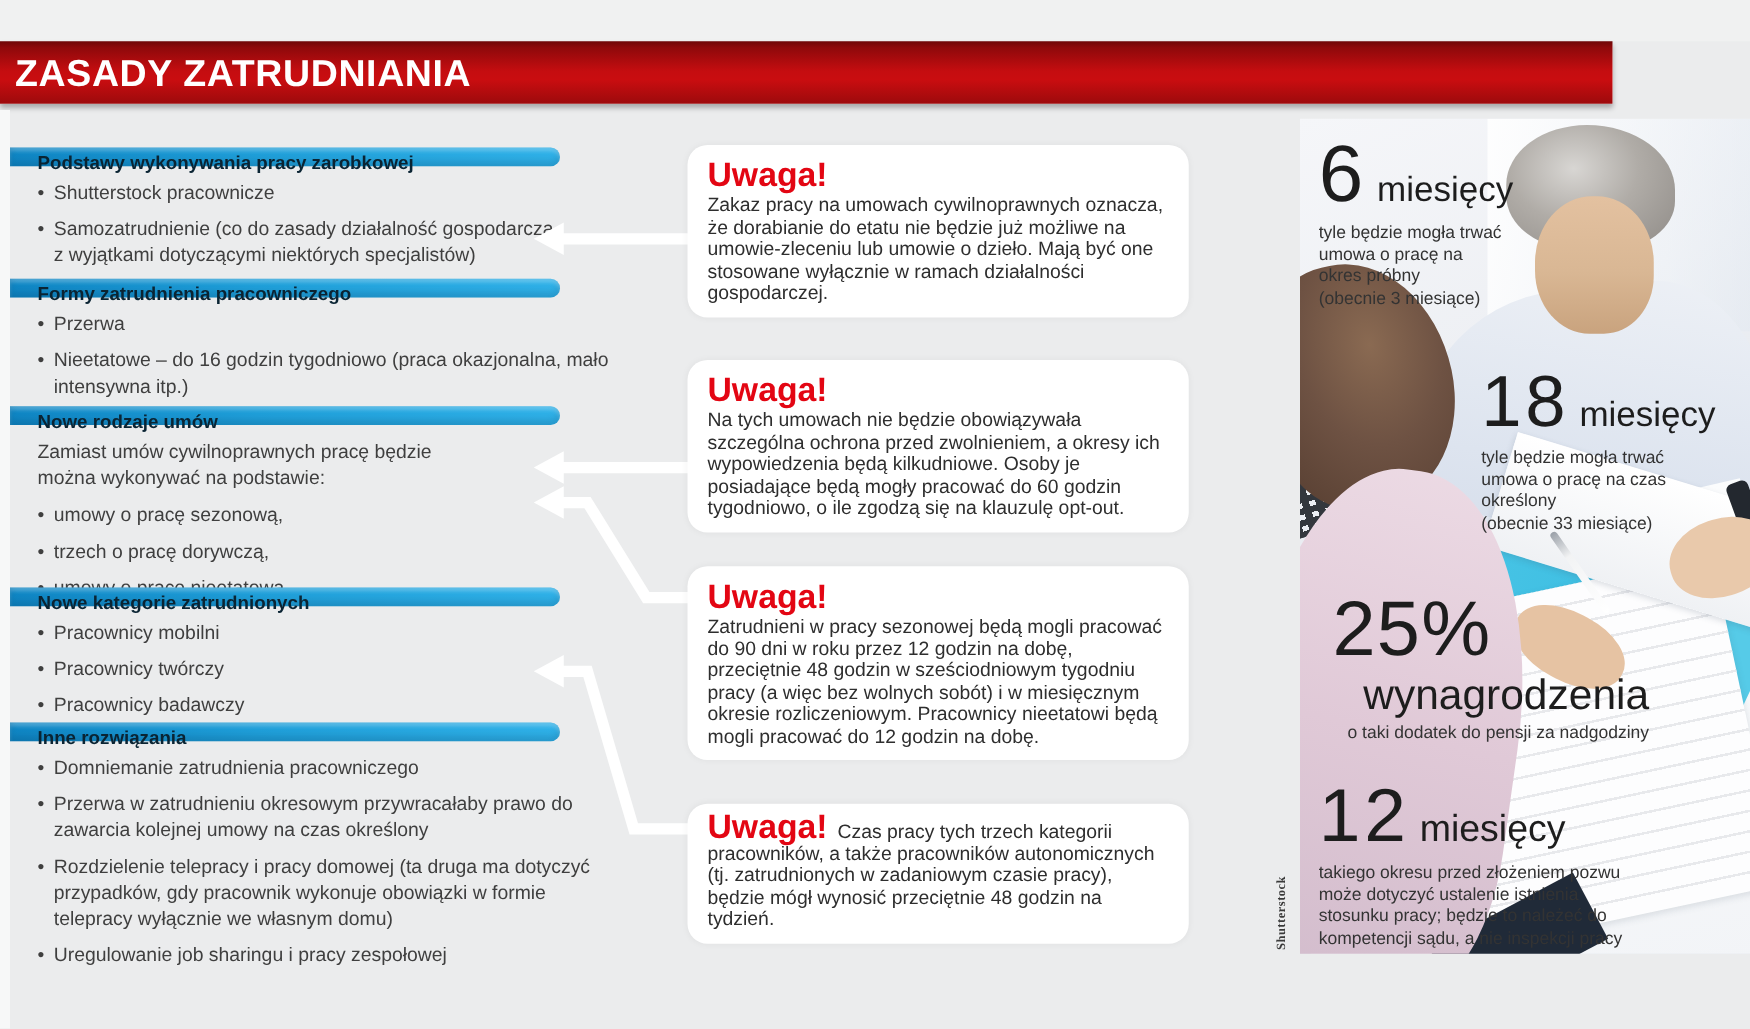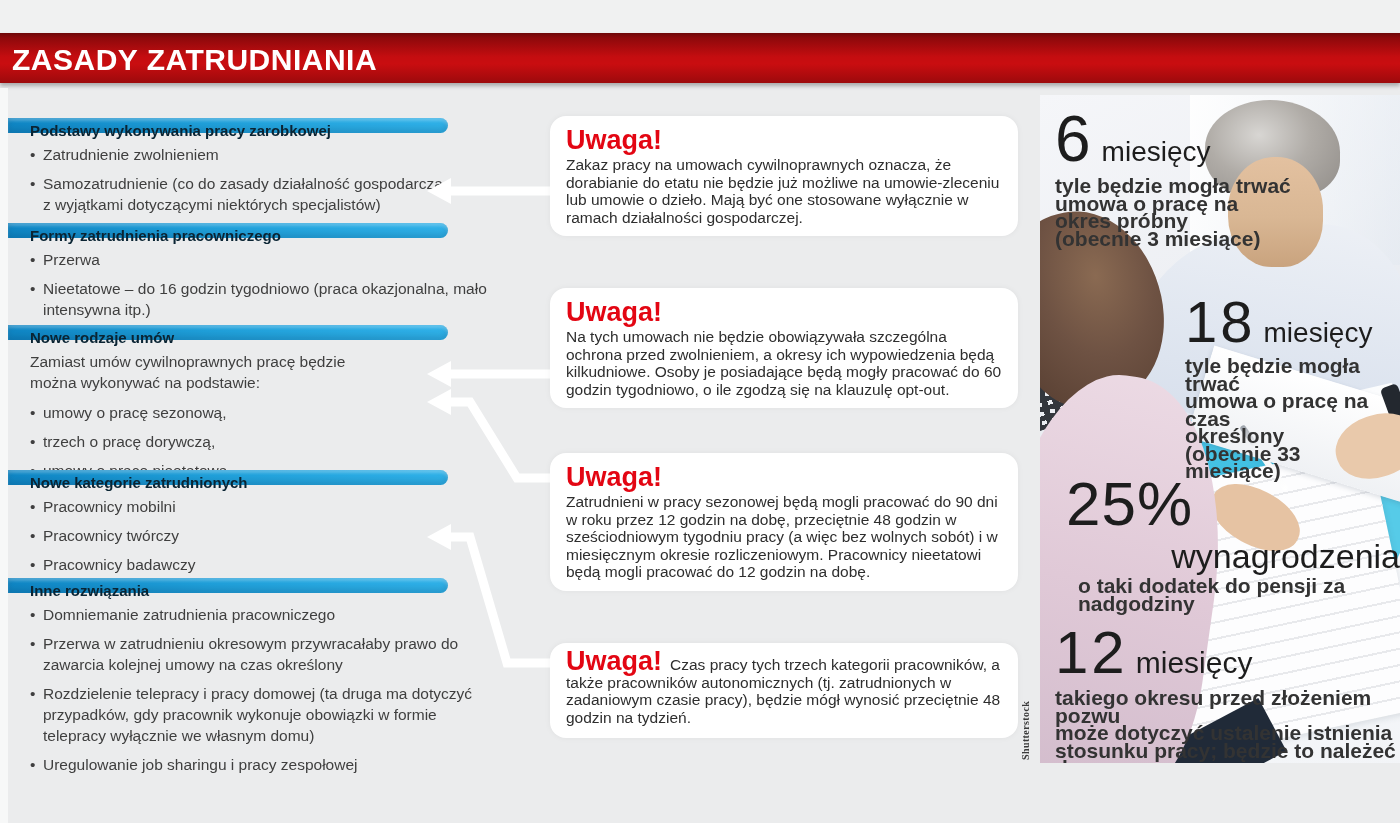--- a/index.html
+++ b/index.html
@@ -1,40 +1,40 @@
 <!DOCTYPE html>
 <html lang="pl"><head>
 <meta charset="utf-8">
 <style>
   html,body{margin:0;padding:0;}
   body{width:1400px;height:823px;overflow:hidden;font-family:"Liberation Sans",sans-serif;background:#ebeced;}
   .canvas{position:relative;width:1400px;height:823px;background:#ebeced;}
 
   
   .topstrip{position:absolute;left:0;top:0;width:1400px;height:33px;background:#f0f1f1;}
-  .titlebar{position:absolute;left:0;top:33px;width:1400px;height:50px;
+  .titlebar{position:absolute;left:0;top:33px;width:1290px;height:50px;
     background:linear-gradient(180deg,#6e0708 0%,#8e090b 10%,#c50d10 48%,#c90d10 62%,#9c0a0c 100%);
     box-shadow:0 3px 4px rgba(0,0,0,.28);}
   .titlebar h1{margin:0;padding:10px 0 0 12px;color:#ffffff;font-size:30px;font-weight:bold;letter-spacing:.5px;}
 
   
   .left-spine{position:absolute;left:0;top:88px;width:8px;height:735px;background:#f7f8f8;}
   .sec{position:absolute;left:8px;width:485px;}
   .sec-head{height:15px;width:440px;border-radius:0 14px 14px 0;
     background:linear-gradient(90deg,#0f86c4 0%,#1f9fd9 45%,#2fb1e8 100%);
     box-shadow:inset 0 -4px 6px rgba(0,40,70,.18), inset 0 3px 3px rgba(255,255,255,.25);}
   .sec-head span{display:block;padding:4px 0 0 22px;font-size:15px;font-weight:bold;color:#0a2433;}
   .sec ul{list-style:none;margin:11px 0 0 0;padding:0 0 0 22px;width:458px;}
   .sec li{position:relative;padding-left:13px;margin-bottom:8px;font-size:15.5px;line-height:21px;color:#3f3f3f;white-space:pre-line;}
   .sec li::before{content:"•";position:absolute;left:0;top:0;color:#3f3f3f;}
   .sec-intro{margin:11px 0 9px 0;padding-left:22px;font-size:15.5px;line-height:21px;color:#3f3f3f;white-space:pre-line;}
   .sec-intro + ul{margin-top:0;}
 
   
-  .warn{position:absolute;left:550px;width:468px;background:#ffffff;border-radius:16px;
+  .warn{position:absolute;left:550px;width:401px;background:#ffffff;border-radius:16px;
     padding:9px 16px 10px 16px;box-sizing:border-box;box-shadow:0 0 6px rgba(0,0,0,.05);}
   .w-title{font-size:27px;font-weight:bold;color:#e30613;line-height:30px;}
   .w-text{margin:1px 0 0 0;font-size:15.5px;line-height:17.5px;color:#2e2e2e;}
   .w-title-inline{font-size:27px;font-weight:bold;color:#e30613;margin-right:8px;line-height:17.5px;}
 
   
   .arrows{position:absolute;left:0;top:0;width:1400px;height:823px;pointer-events:none;}
 
   
   .photo{position:absolute;left:1040px;top:95px;width:360px;height:668px;overflow:hidden;
@@ -68,21 +68,21 @@
     border-radius:50% 60% 55% 45%;transform:rotate(-12deg);}
   .woman-body{left:-40px;top:280px;width:215px;height:420px;background:linear-gradient(185deg,#ecdae4 0%,#e0c9d7 50%,#d2bccc 100%);
     border-radius:45% 50% 30% 30%;transform:rotate(8deg);}
   .chair-dark{left:110px;top:630px;width:130px;height:60px;background:#202a38;transform:rotate(-28deg);}
 
   
   .stat{position:absolute;color:#1d1d1d;z-index:5;}
   .stat-head{display:flex;align-items:baseline;}
   .stat-number{font-weight:400;letter-spacing:3px;line-height:1;}
   .stat-unit{font-weight:400;margin-left:8px;line-height:1;text-align:right;}
-  .stat-desc{font-size:21px;font-weight:bold;line-height:17.5px;color:#333333;white-space:pre-line;margin-top:6px;}
+  .stat-desc{font-size:14px;font-weight:normal;line-height:17.5px;color:#333333;white-space:pre-line;margin-top:6px;}
   .stat1{left:15px;top:12px;}  .stat1 .stat-number{font-size:64px;} .stat1 .stat-unit{font-size:28px;}
   .stat2{left:145px;top:198px;} .stat2 .stat-number{font-size:58px;} .stat2 .stat-unit{font-size:28px;}
   .stat3{left:26px;top:378px;}  .stat3 .stat-number{font-size:62px;letter-spacing:1px;}
   .stat3 .stat-unit{display:block;font-size:34px;margin:4px 0 0 0;}
   .stat3 .stat-desc{margin-top:4px;margin-left:12px;}
   .stat4{left:15px;top:528px;}  .stat4 .stat-number{font-size:60px;} .stat4 .stat-unit{font-size:30px;}
 
   .credit{position:absolute;left:1020px;top:698px;width:14px;height:62px;
     writing-mode:vertical-rl;transform:rotate(180deg);
     font-family:"Liberation Serif",serif;font-size:10px;font-weight:bold;color:#3a3a3a;letter-spacing:.4px;}
@@ -97,21 +97,21 @@
     <h1>ZASADY ZATRUDNIANIA</h1>
   </header>
 
   <div class="left-spine"></div>
 
   <section class="sec" style="top:118px">
     <div class="sec-head">
         <span>Podstawy wykonywania pracy zarobkowej</span>
       </div>
     <ul>
-      <li>Zatrudnienie zwolnieniem</li>
+      <li>Shutterstock pracownicze</li>
       <li>Samozatrudnienie (co do zasady działalność gospodarcza,
 z wyjątkami dotyczącymi niektórych specjalistów)</li>
     </ul>
   </section>
 
   <section class="sec" style="top:223px">
     <div class="sec-head">
         <span>Formy zatrudnienia pracowniczego</span>
       </div>
     <ul>

